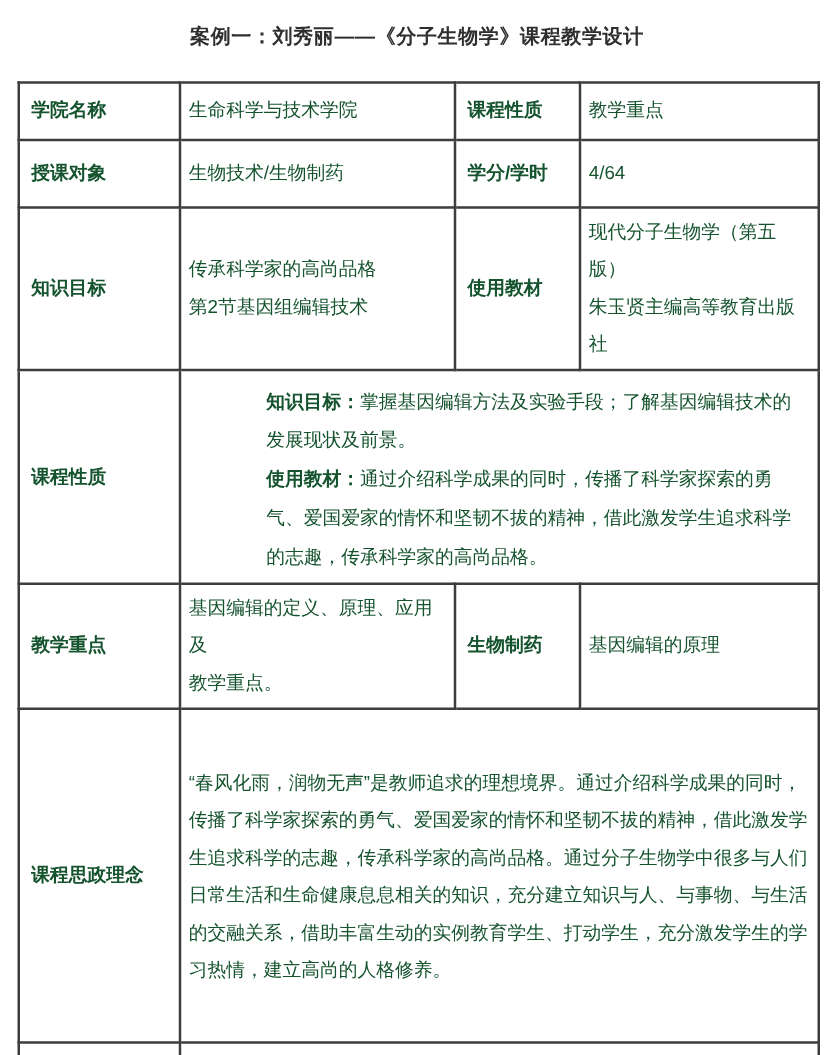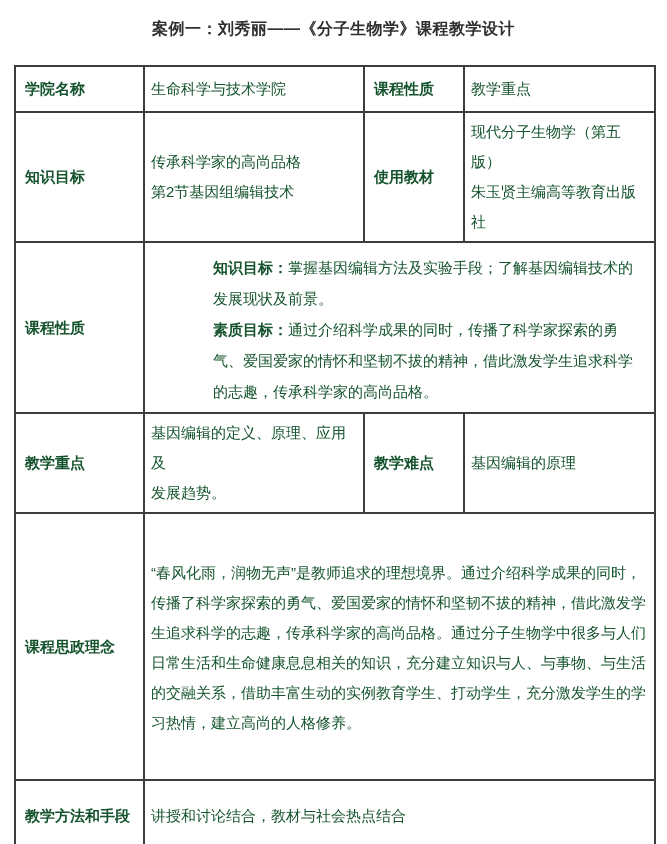--- a/index.html
+++ b/index.html
@@ -79,43 +79,49 @@
     </colgroup>
 
     <tbody>
         <tr class="r1">
       <td class="lbl">学院名称</td>
       <td class="val">生命科学与技术学院</td>
       <td class="lbl">课程性质</td>
       <td class="val">教学重点</td>
     </tr>
 
+    <tr class="r2">
+      <td class="lbl">授课对象</td>
+      <td class="val">生物技术/生物制药</td>
+      <td class="lbl">学分/学时</td>
+      <td class="val">4/64</td>
+    </tr>
 
     <tr class="r3">
       <td class="lbl">知识目标</td>
       <td class="val pre">传承科学家的高尚品格
 第2节基因组编辑技术</td>
       <td class="lbl">使用教材</td>
       <td class="val pre">现代分子生物学（第五版）
 朱玉贤主编高等教育出版社</td>
     </tr>
 
     <tr class="r4">
       <td class="lbl">课程性质</td>
       <td class="val objectives" colspan="3">
         <p><b>知识目标：</b><span>掌握基因编辑方法及实验手段；了解基因编辑技术的发展现状及前景。</span></p>
-        <p><b>素质目标：</b><span>通过介绍科学成果的同时，传播了科学家探索的勇气、爱国爱家的情怀和坚韧不拔的精神，借此激发学生追求科学的志趣，传承科学家的高尚品格。</span></p>
+        <p><b>使用教材：</b><span>通过介绍科学成果的同时，传播了科学家探索的勇气、爱国爱家的情怀和坚韧不拔的精神，借此激发学生追求科学的志趣，传承科学家的高尚品格。</span></p>
       </td>
     </tr>
 
     <tr class="r5">
       <td class="lbl">教学重点</td>
       <td class="val pre">基因编辑的定义、原理、应用及
-发展趋势。</td>
-      <td class="lbl">教学难点</td>
+教学重点。</td>
+      <td class="lbl">生物制药</td>
       <td class="val">基因编辑的原理</td>
     </tr>
 
     <tr class="r6">
       <td class="lbl">课程思政理念</td>
       <td class="val ideology" colspan="3">“春风化雨，润物无声”是教师追求的理想境界。通过介绍科学成果的同时，传播了科学家探索的勇气、爱国爱家的情怀和坚韧不拔的精神，借此激发学生追求科学的志趣，传承科学家的高尚品格。通过分子生物学中很多与人们日常生活和生命健康息息相关的知识，充分建立知识与人、与事物、与生活的交融关系，借助丰富生动的实例教育学生、打动学生，充分激发学生的学习热情，建立高尚的人格修养。</td>
     </tr>
 
     <tr class="r7">
       <td class="lbl">教学方法和手段</td>

